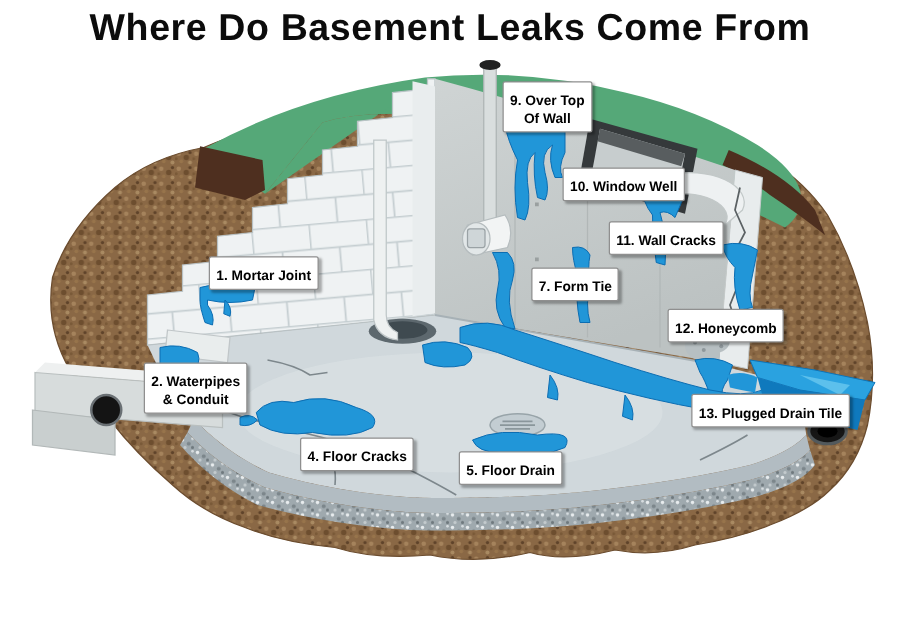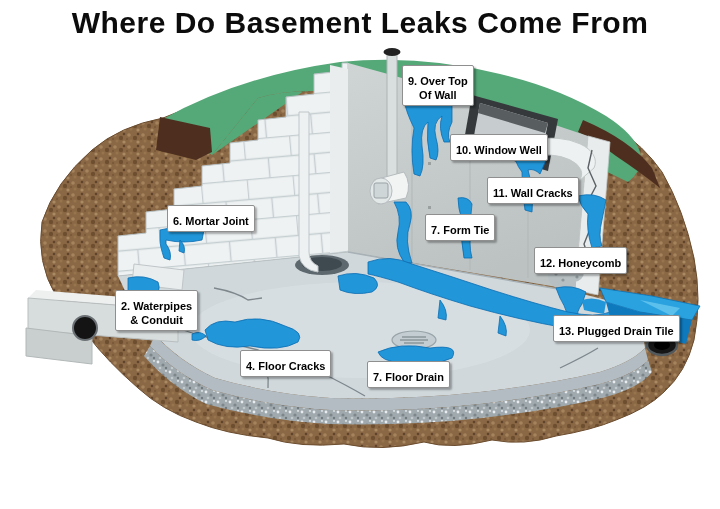--- a/index.html
+++ b/index.html
@@ -221,25 +221,25 @@
     </g>
     <g>
       <ellipse cx="662" cy="345" rx="15" ry="10" fill="#161616" stroke="#52595c" stroke-width="2.5"></ellipse>
       <ellipse cx="662" cy="345" rx="8" ry="5" fill="#000000"></ellipse>
     </g>
   </svg>
 
   <div class="title">Where Do Basement Leaks Come From</div>
 
   <div class="label-layer">
-      <div class="callout" style="left: 167px; top: 205px;">6. Mortar Joint</div>
+      <div class="callout" style="left: 167px; top: 205px;">1. Mortar Joint</div>
       <div class="callout" style="left: 115px; top: 290px;">2. Waterpipes
 &amp; Conduit</div>
       <div class="callout" style="left: 240px; top: 350px;">4. Floor Cracks</div>
-      <div class="callout" style="left: 367px; top: 361px;">7. Floor Drain</div>
+      <div class="callout" style="left: 367px; top: 361px;">5. Floor Drain</div>
       <div class="callout" style="left: 425px; top: 214px;">7. Form Tie</div>
       <div class="callout" style="left: 402px; top: 65px;">9. Over Top
 Of Wall</div>
       <div class="callout" style="left: 450px; top: 122px; margin-top: 12px;">10. Window Well</div>
       <div class="callout" style="left: 487px; top: 177px;">11. Wall Cracks</div>
       <div class="callout" style="left: 534px; top: 247px;">12. Honeycomb</div>
       <div class="callout" style="left: 553px; top: 315px; text-align: right;">13. Plugged Drain Tile</div>
     </div>
 </div>
 

